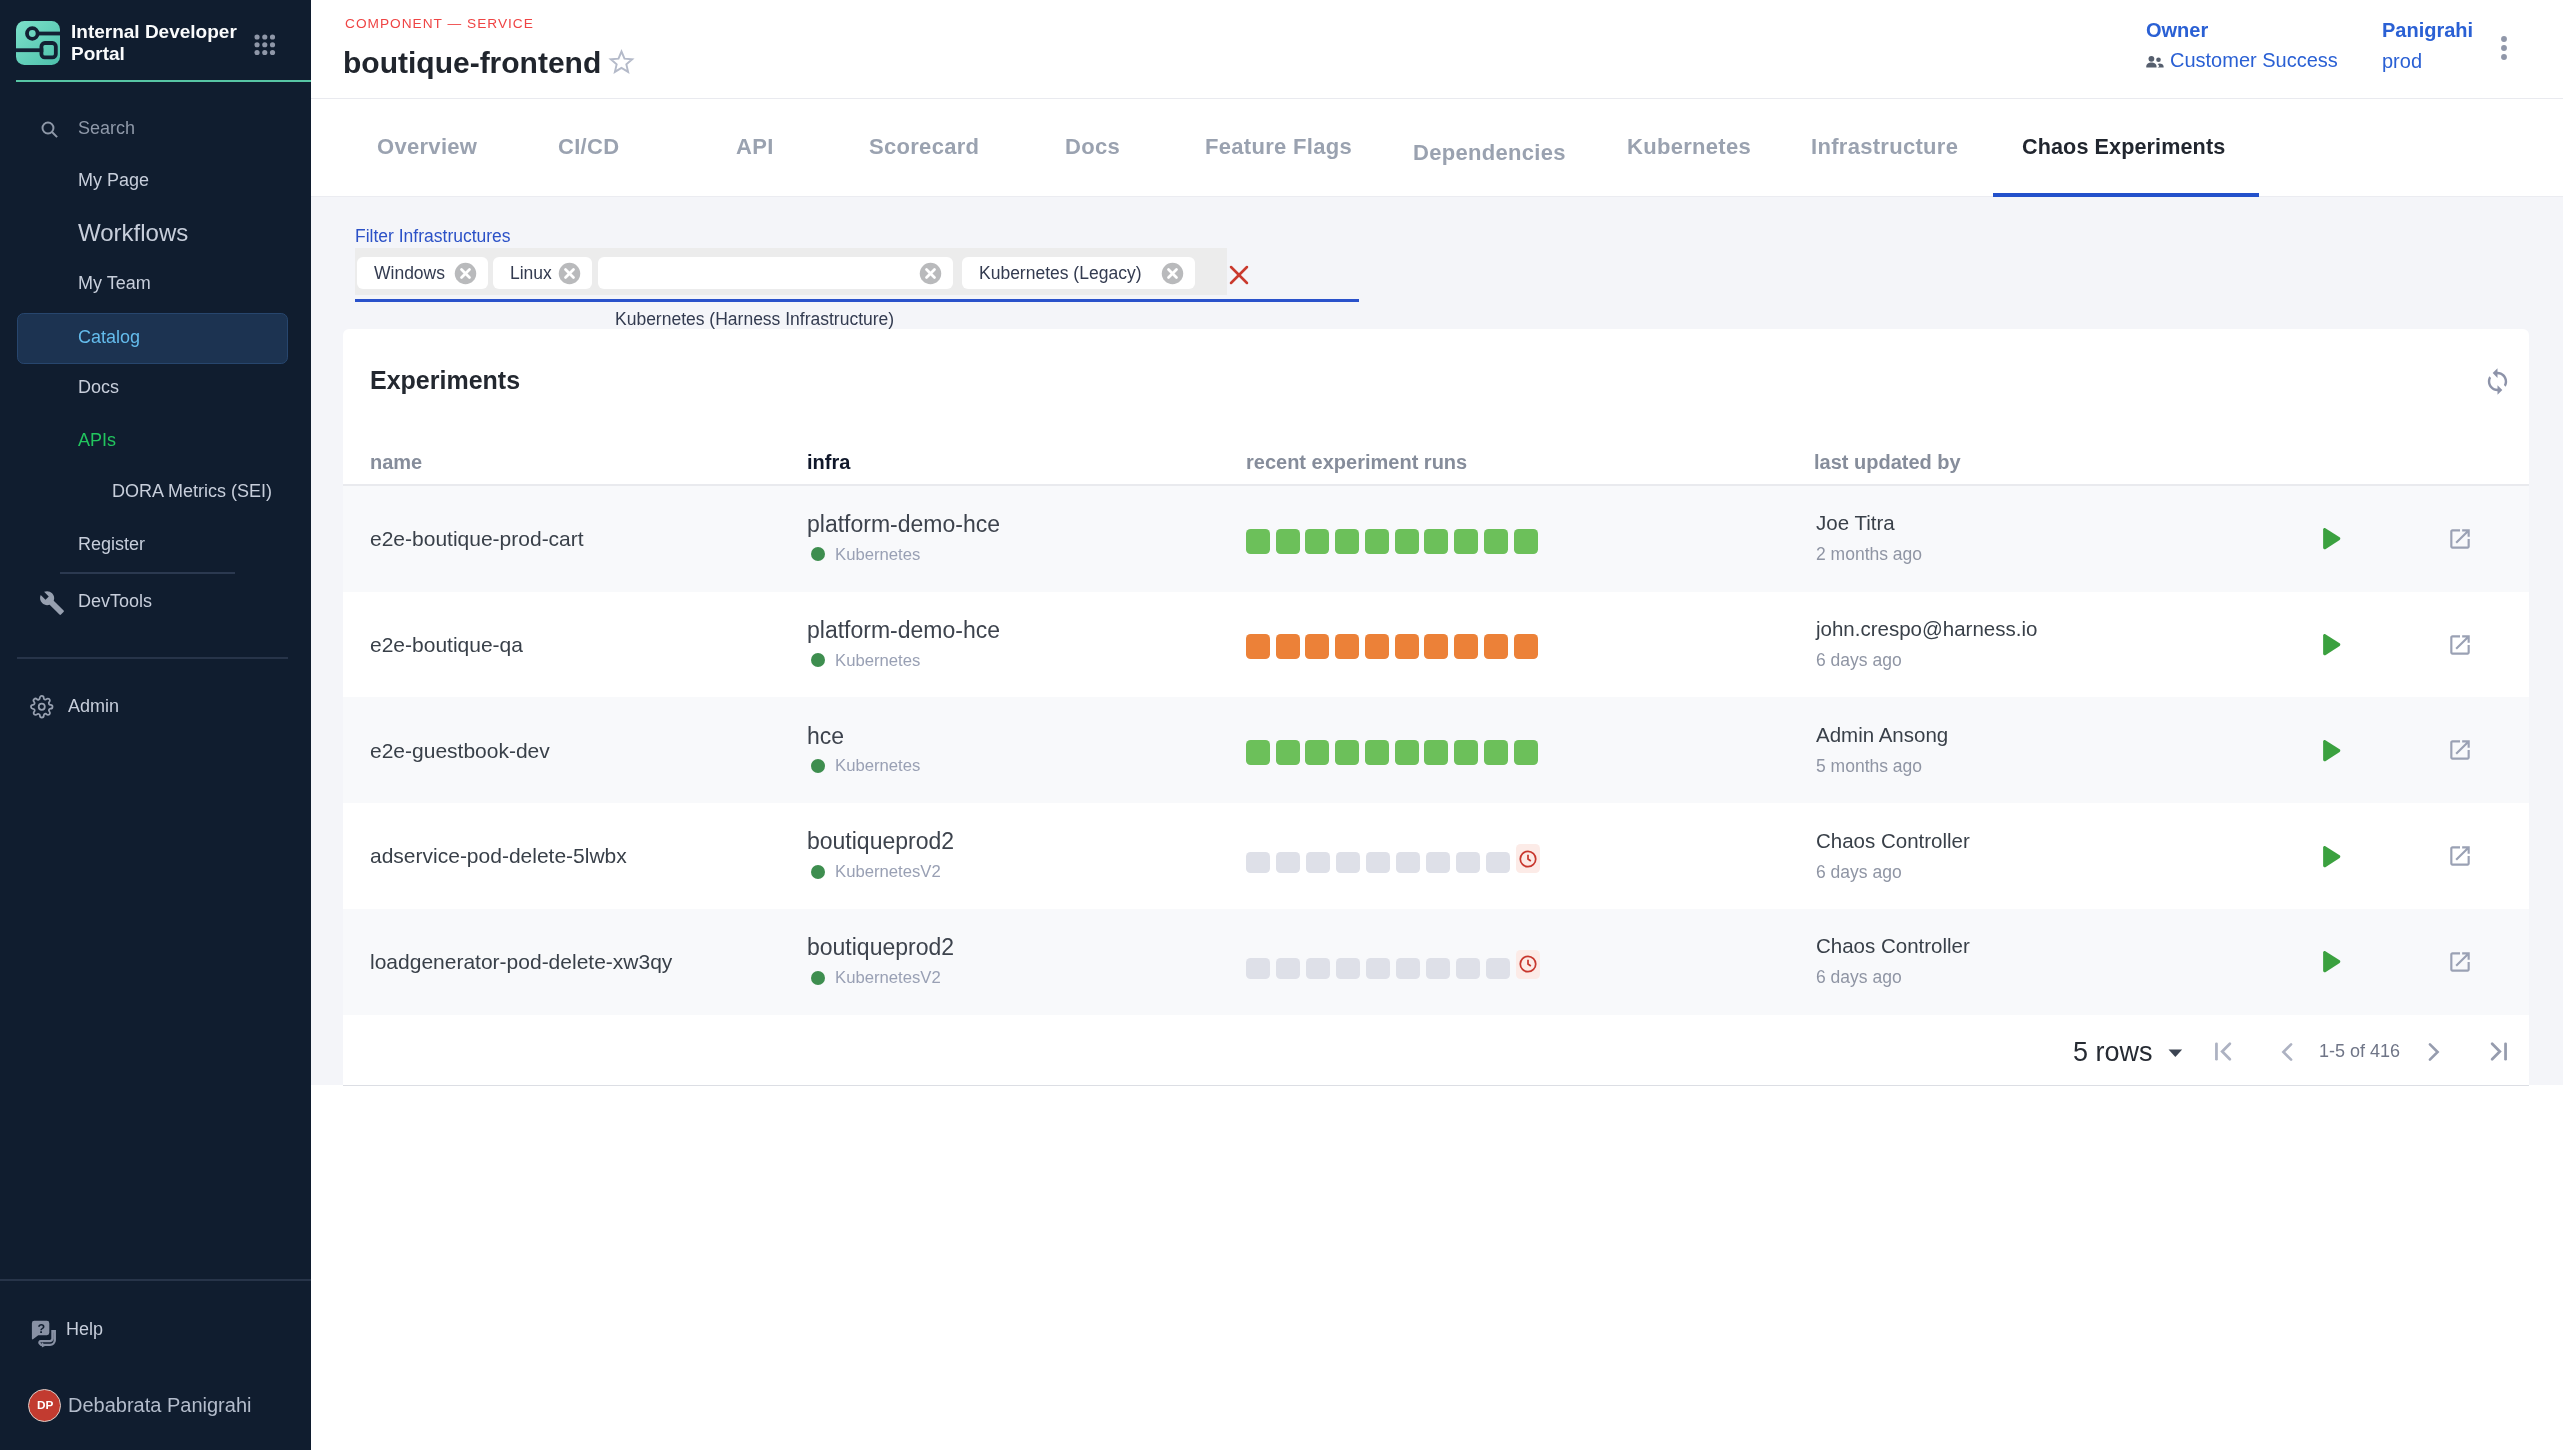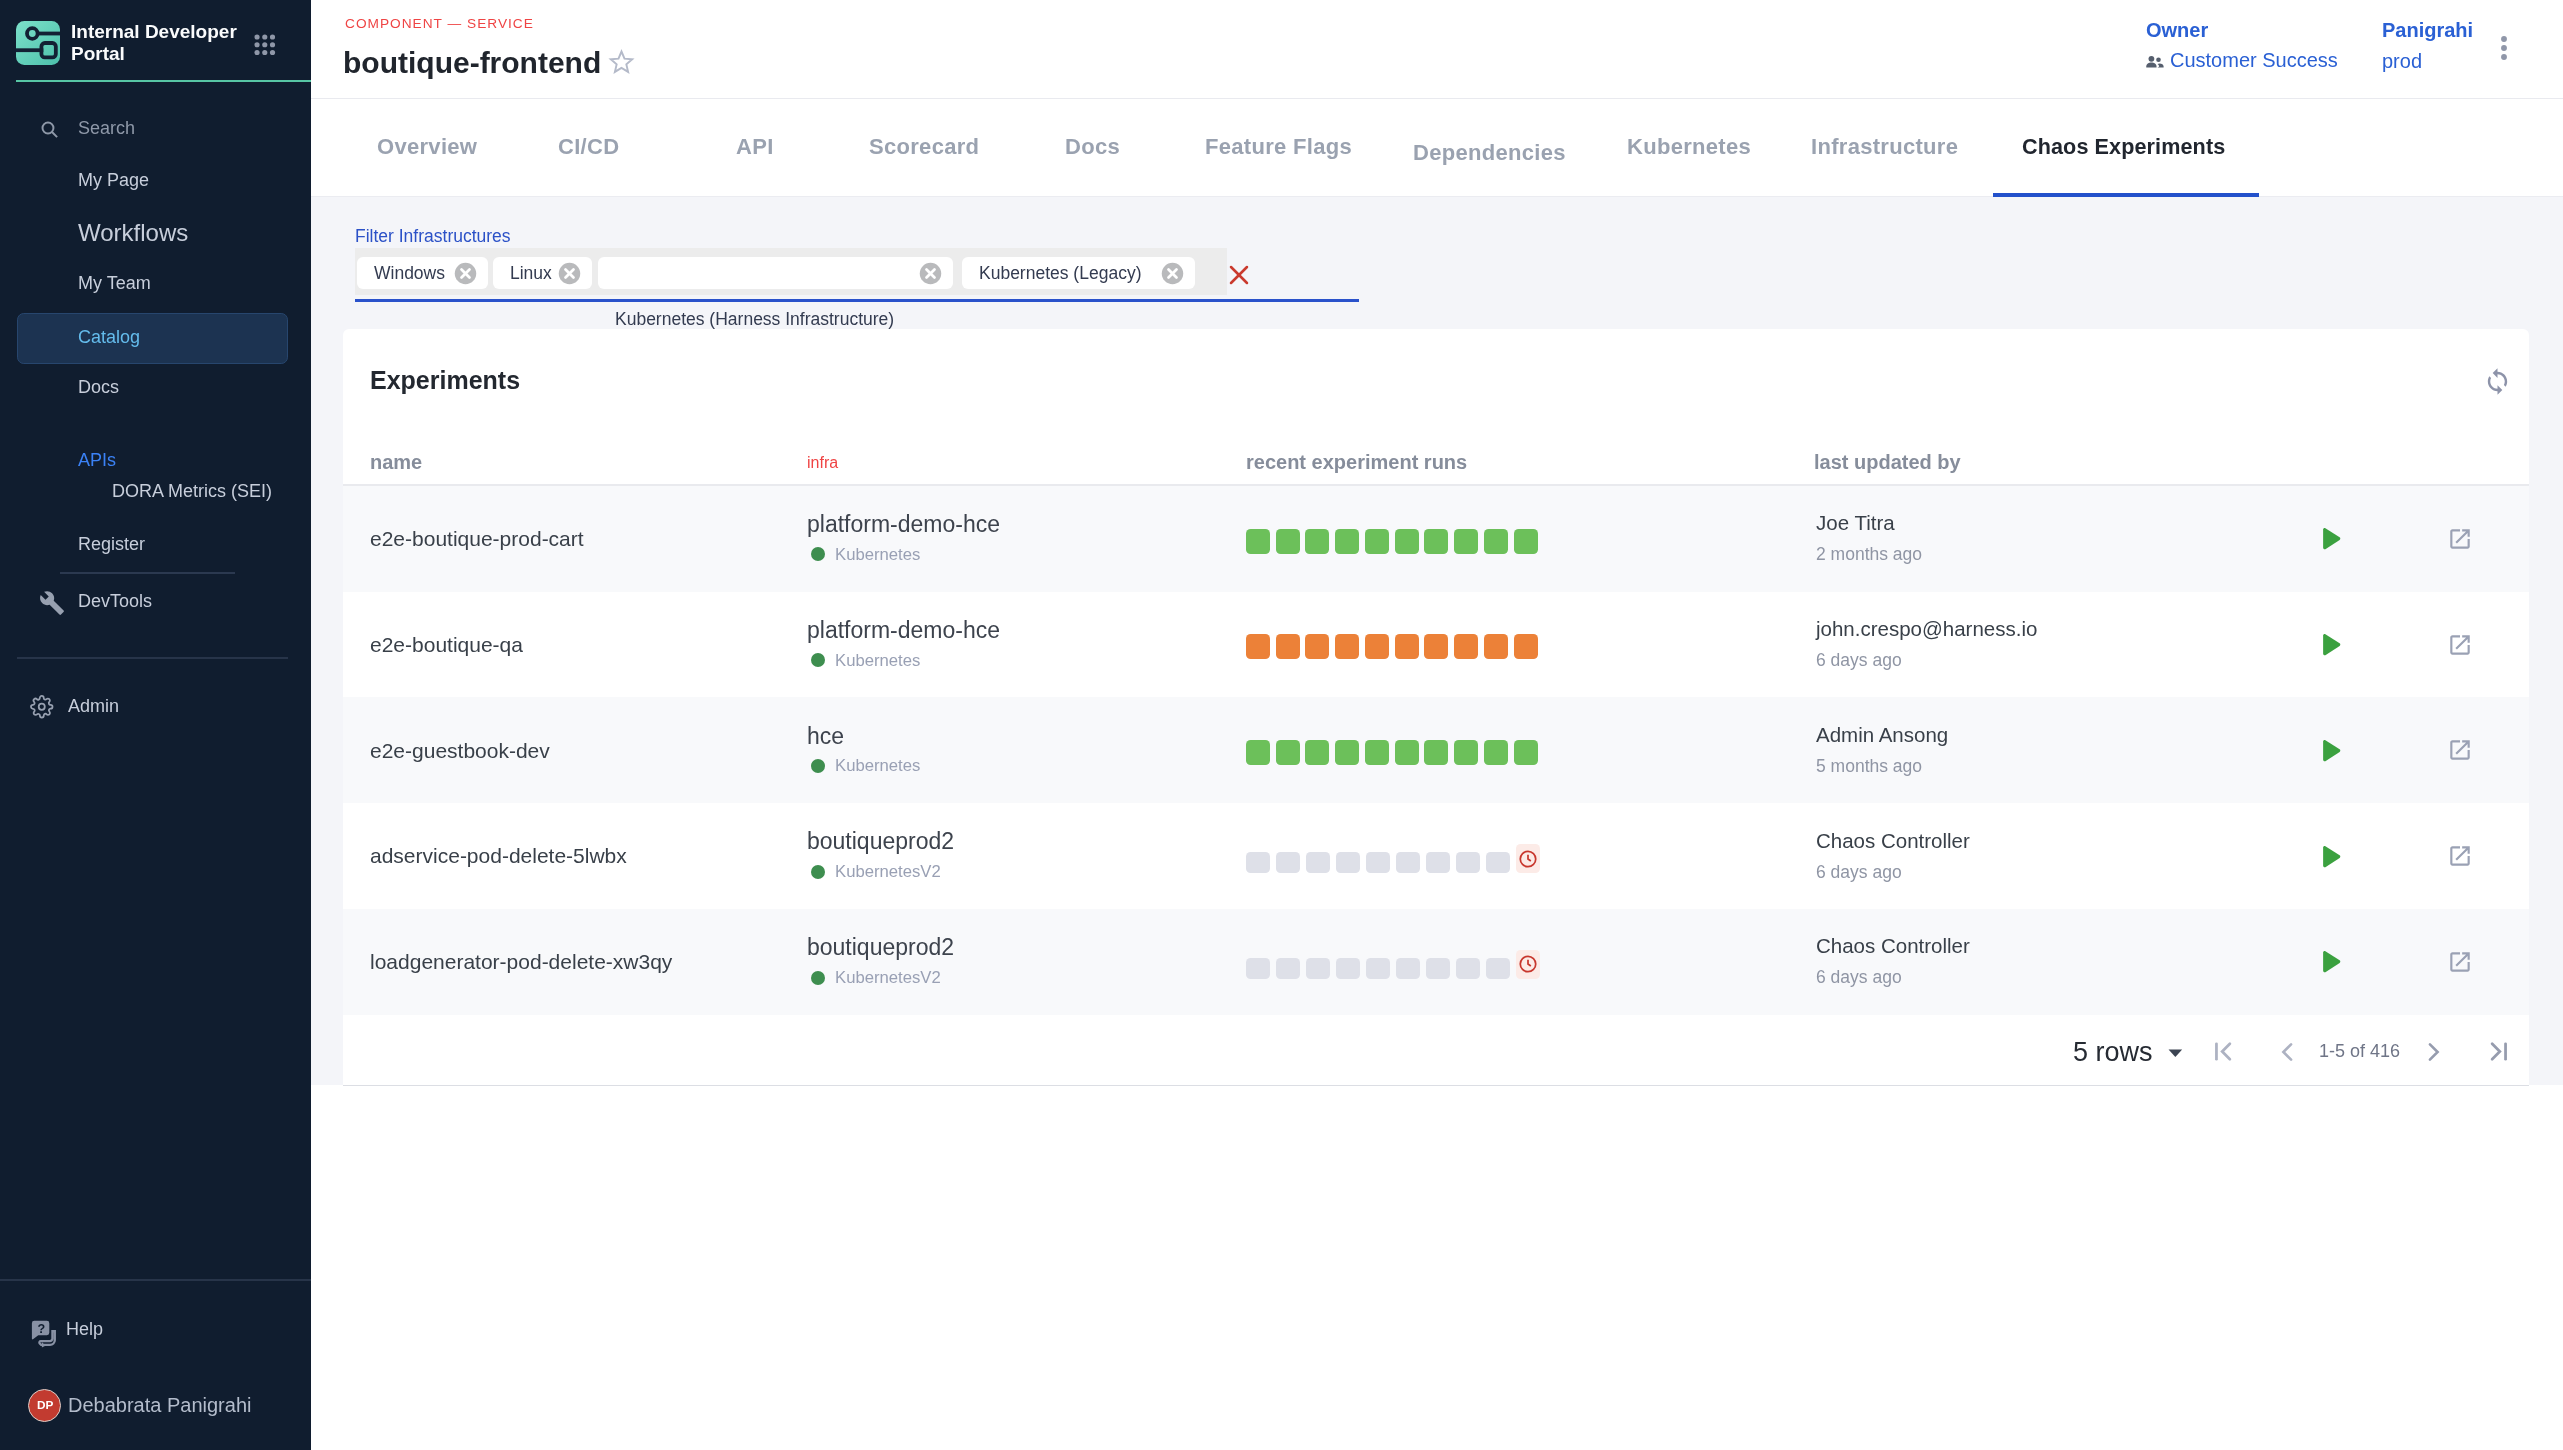--- a/index.html
+++ b/index.html
@@ -43,21 +43,21 @@
 <circle cx="10.5" cy="10.5" r="7.2"></circle>
         <line x1="15.8" y1="15.8" x2="22.5" y2="22.5"></line>
       </svg>
 <div class="t" style="left:78px;top:118px;font-size:18px;line-height:21px;color:#8E98A8;font-weight:400;">Search</div>
 <div class="t" style="left:78px;top:170px;font-size:18px;line-height:21px;color:#C7CEDB;font-weight:400;">My Page</div>
 <div class="t" style="left:78px;top:222px;font-size:24px;line-height:21px;color:#C7CEDB;font-weight:400;">Workflows</div>
 <div class="t" style="left:78px;top:273px;font-size:18px;line-height:21px;color:#C7CEDB;font-weight:400;">My Team</div>
 <div class="a" style="left:16.7px;top:313px;width:271px;height:51px;background:#1C3351;border-radius:6.8px;border:1.1px solid #27466E"></div>
 <div class="t" style="left:78px;top:327px;font-size:18px;line-height:21px;color:#64BCEC;font-weight:400;">Catalog</div>
 <div class="t" style="left:78px;top:377px;font-size:18px;line-height:21px;color:#C7CEDB;font-weight:400;">Docs</div>
-<div class="t" style="left:78px;top:430px;font-size:18px;line-height:21px;color:#3b82f6;font-weight:400;margin-top:20px;">APIs</div>
+<div class="t" style="left:78px;top:430px;font-size:18px;line-height:21px;color:#22c55e;font-weight:400;">APIs</div>
 <div class="t" style="left:78px;top:481px;font-size:18px;line-height:21px;color:#C7CEDB;font-weight:400;margin-left:34px;">DORA Metrics (SEI)</div>
 <div class="t" style="left:78px;top:534px;font-size:18px;line-height:21px;color:#C7CEDB;font-weight:400;">Register</div>
 <div class="a" style="left:60px;top:572px;width:175px;height:1.5px;background:#2B3950"></div>
 <svg class="a" style="left:39px;top:590px" width="26" height="26" viewBox="0 0 24 24">
 <path fill="#97A0B0" d="M22.7 19l-9.1-9.1c.9-2.3.4-5-1.5-6.9-2-2-5-2.4-7.4-1.3L9 6 6 9 1.6 4.7C.4 7.1.9 10.1 2.9 12.1c1.9 1.9 4.6 2.4 6.9 1.5l9.1 9.1c.4.4 1 .4 1.4 0l2.3-2.3c.5-.4.5-1.1.1-1.4z"></path>
       </svg>
 <div class="t" style="left:78px;top:591px;font-size:18px;line-height:21px;color:#C7CEDB;font-weight:400;">DevTools</div>
 <div class="a" style="left:16.7px;top:657px;width:271px;height:1.5px;background:#273449"></div>
 <svg class="a" style="left:30px;top:695px" width="23.5" height="23.5" viewBox="0 0 24 24" fill="none" stroke="#97A0B0" stroke-width="1.8">
 <circle cx="12" cy="12" r="3.1"></circle>
@@ -154,21 +154,21 @@
 <line x1="4" y1="4" x2="25" y2="25"></line>
       <line x1="25" y1="4" x2="4" y2="25"></line>
     </svg>
 <div class="a" style="left:355px;top:299px;width:1004px;height:3px;background:#2A52CB"></div>
 <div class="a" style="left:343px;top:329px;width:2186px;height:757px;background:#fff;border-radius:6px 6px 0 0;border-bottom:1.5px solid #DCDEE4"></div>
 <div class="t" style="left:370px;top:365px;font-size:25px;line-height:30px;color:#232830;font-weight:700;">Experiments</div>
 <svg class="a" style="left:2483px;top:367px" width="29" height="29" viewBox="0 0 24 24" fill="#8D93A9">
 <path d="M12 4V1L8 5l4 4V6c3.31 0 6 2.69 6 6 0 1.01-.25 1.97-.7 2.8l1.46 1.46C19.54 15.03 20 13.57 20 12c0-4.42-3.58-8-8-8zm0 14c-3.31 0-6-2.69-6-6 0-1.01.25-1.97.7-2.8L5.24 7.74C4.46 8.97 4 10.43 4 12c0 4.42 3.58 8 8 8v3l4-4-4-4v3z"></path>
     </svg>
 <div class="t" style="left:370px;top:451px;font-size:20px;line-height:23.5px;color:#868D9B;font-weight:600;">name</div>
-<div class="t" style="left:807px;top:451px;font-size:16px;line-height:23.5px;color:#ef4444;font-weight:400;">infra</div>
+<div class="t" style="left:807px;top:451px;font-size:20px;line-height:23.5px;color:#0f172a;font-weight:700;">infra</div>
 <div class="t" style="left:1246px;top:451px;font-size:20px;line-height:23.5px;color:#868D9B;font-weight:600;">recent experiment runs</div>
 <div class="t" style="left:1814px;top:451px;font-size:20px;line-height:23.5px;color:#868D9B;font-weight:600;">last updated by</div>
 <div class="a" style="left:343px;top:484px;width:2186px;height:1.5px;background:#E9EAEE"></div>
 <div class="a" style="left:343px;top:486px;width:2186px;height:106px;background:#F8F9FB"></div>
 <div class="t" style="left:370px;top:526px;font-size:21px;line-height:25px;color:#394049;font-weight:400;">e2e-boutique-prod-cart</div>
 <div class="t" style="left:807px;top:511px;font-size:23px;line-height:26.6px;color:#3D434D;font-weight:400;">platform-demo-hce</div>
 <div class="a" style="left:811px;top:547px;width:14.4px;height:14.4px;border-radius:50%;background:#3E8E4F"></div>
 <div class="t" style="left:835px;top:545px;font-size:16.7px;line-height:20px;color:#99A0B4;font-weight:400;">Kubernetes</div>
 <div class="a" style="left:1246px;top:529px;width:24px;height:25px;background:#6CC05A;border-radius:4.6px"></div>
 <div class="a" style="left:1276px;top:529px;width:24px;height:25px;background:#6CC05A;border-radius:4.6px"></div>

